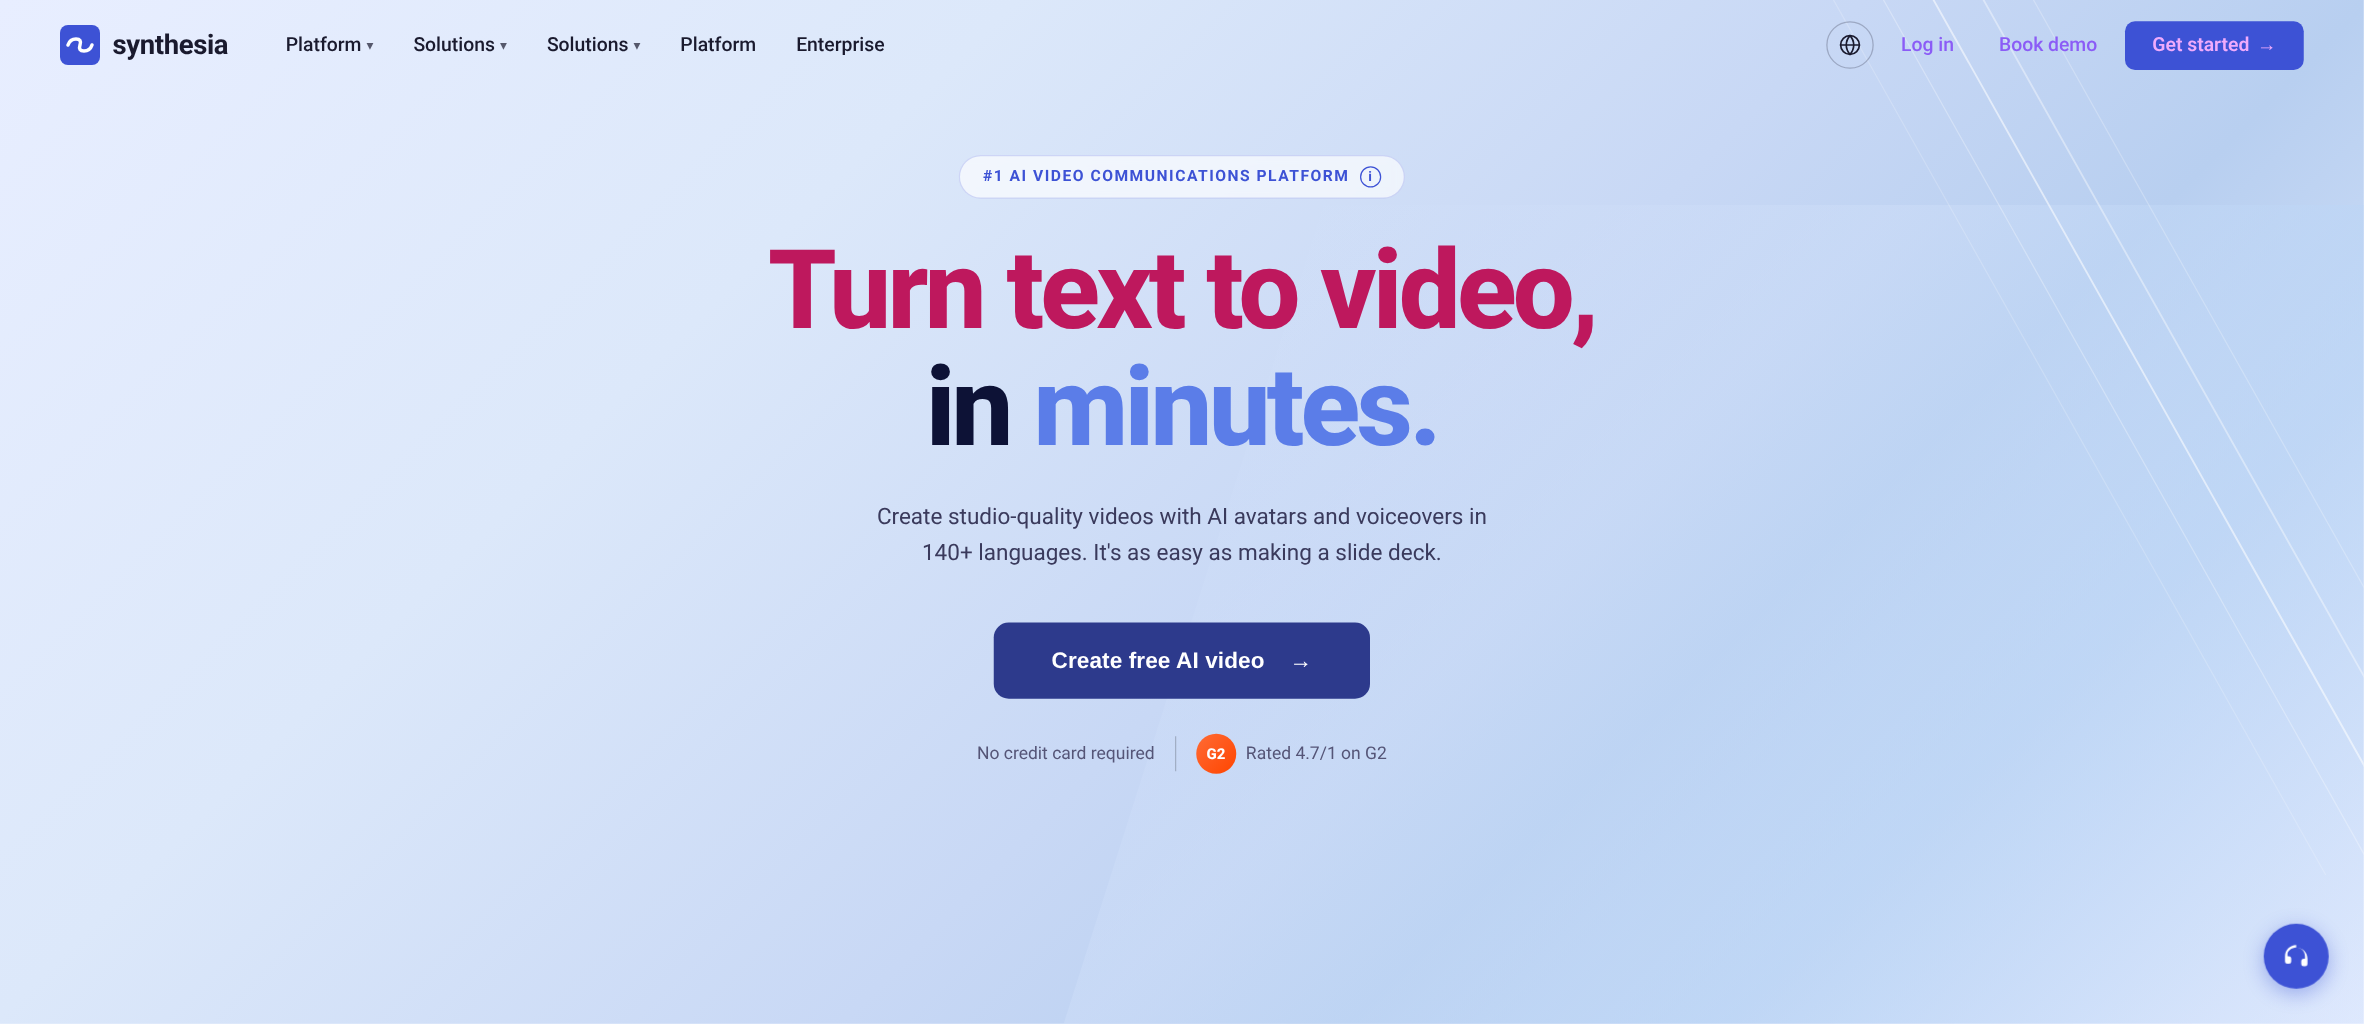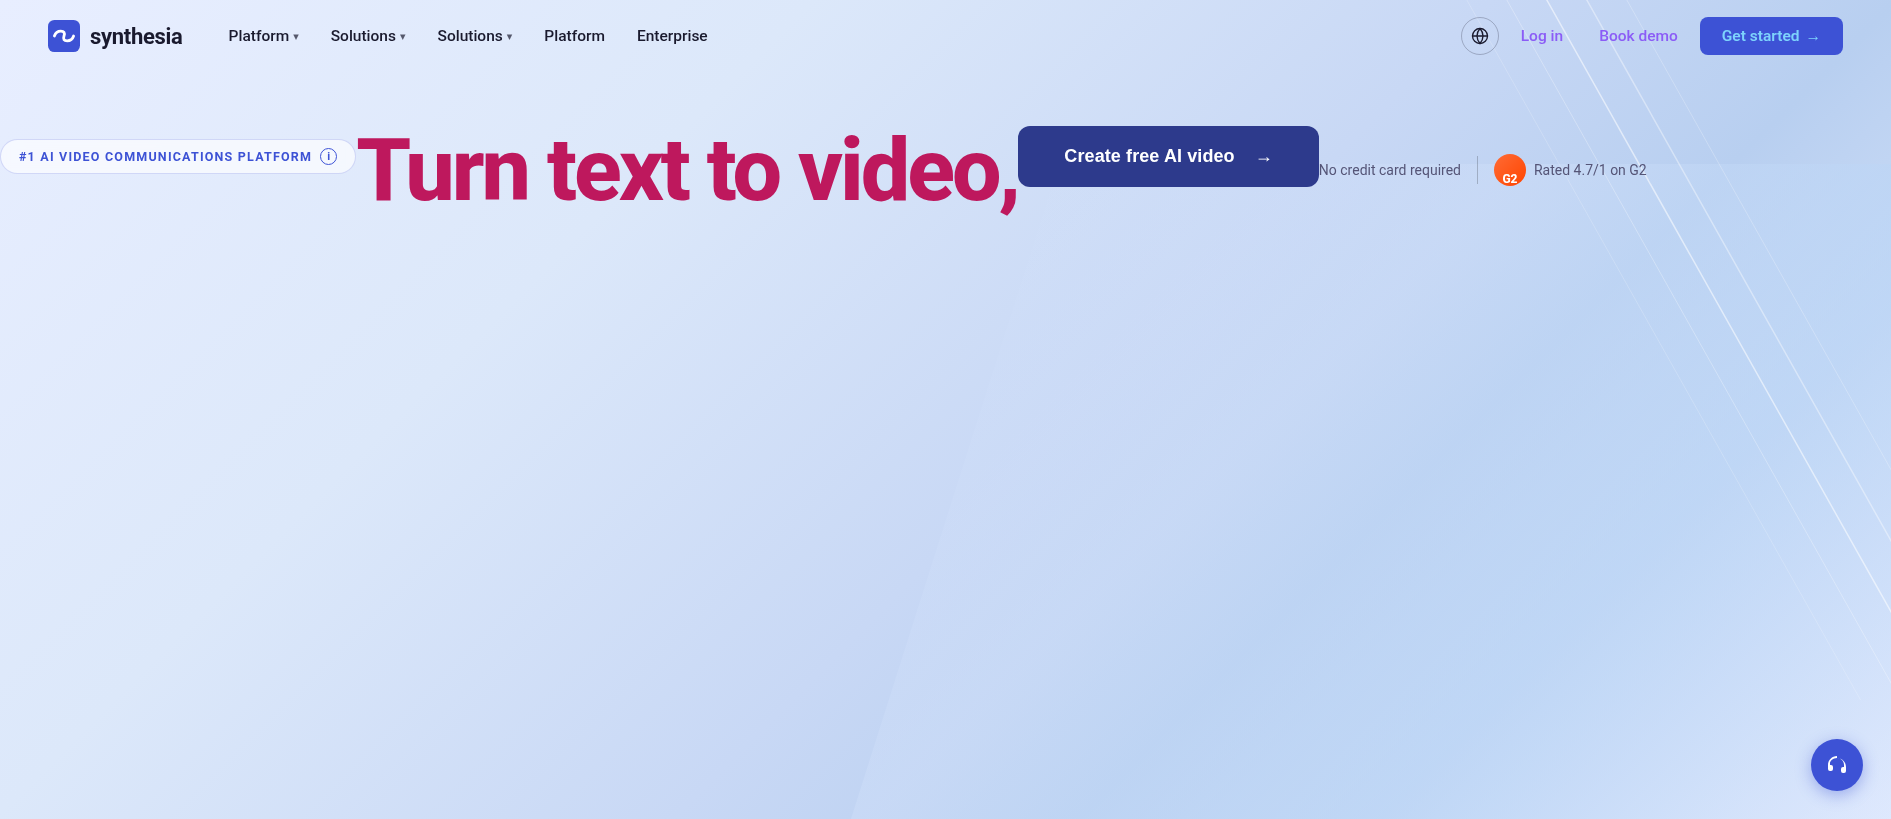--- a/index.html
+++ b/index.html
@@ -119,34 +119,35 @@
       cursor: pointer;
       text-decoration: none;
     }
 
     .btn-get-started {
       display: flex;
       align-items: center;
       gap: 6px;
       padding: 10px 22px;
       background: #3d52d5;
-      color: #7dd3fc;
+      color: #f0abfc;
       font-size: 15.5px;
       font-weight: 600;
       border-radius: 8px;
       cursor: pointer;
       border: none;
       text-decoration: none;
     }
 
     
     .hero {
       position: relative;
       z-index: 5;
       display: flex;
+      flex-direction: column;
       align-items: center;
       padding-top: 52px;
       text-align: center;
     }
 
     .badge {
       display: inline-flex;
       align-items: center;
       gap: 8px;
       padding: 8px 18px;
@@ -250,21 +251,21 @@
       align-items: center;
       gap: 8px;
     }
 
     .g2-circle {
       width: 32px;
       height: 32px;
       border-radius: 50%;
       background: linear-gradient(135deg, #ff6b35, #ff4500);
       display: flex;
-      align-items: flex-end;
+      align-items: center;
       justify-content: center;
       color: white;
       font-size: 12px;
       font-weight: 800;
     }
 
     
     .support-bubble {
       position: fixed;
       bottom: 28px;
@@ -368,21 +369,25 @@
 
   <div class="badge">
     <span class="badge-text">#1 AI VIDEO COMMUNICATIONS PLATFORM</span>
     <div class="badge-info">
       <span>i</span>
     </div>
   </div>
 
   <div class="hero-title">Turn text to video,</div>
 
-
+  <div class="hero-title-line2">
+    <span class="plain">in </span><span class="highlight">minutes.</span>
+  </div>
+
+  <p class="hero-subtitle">Create studio-quality videos with AI avatars and voiceovers in 140+ languages. It's as easy as making a slide deck.</p>
 
   <button class="btn-cta">
     <span>Create free AI video</span>
     <span>→</span>
   </button>
 
   <div class="hero-footer">
     <span>No credit card required</span>
     <div class="hero-footer-divider"></div>
     <div class="g2-badge">

